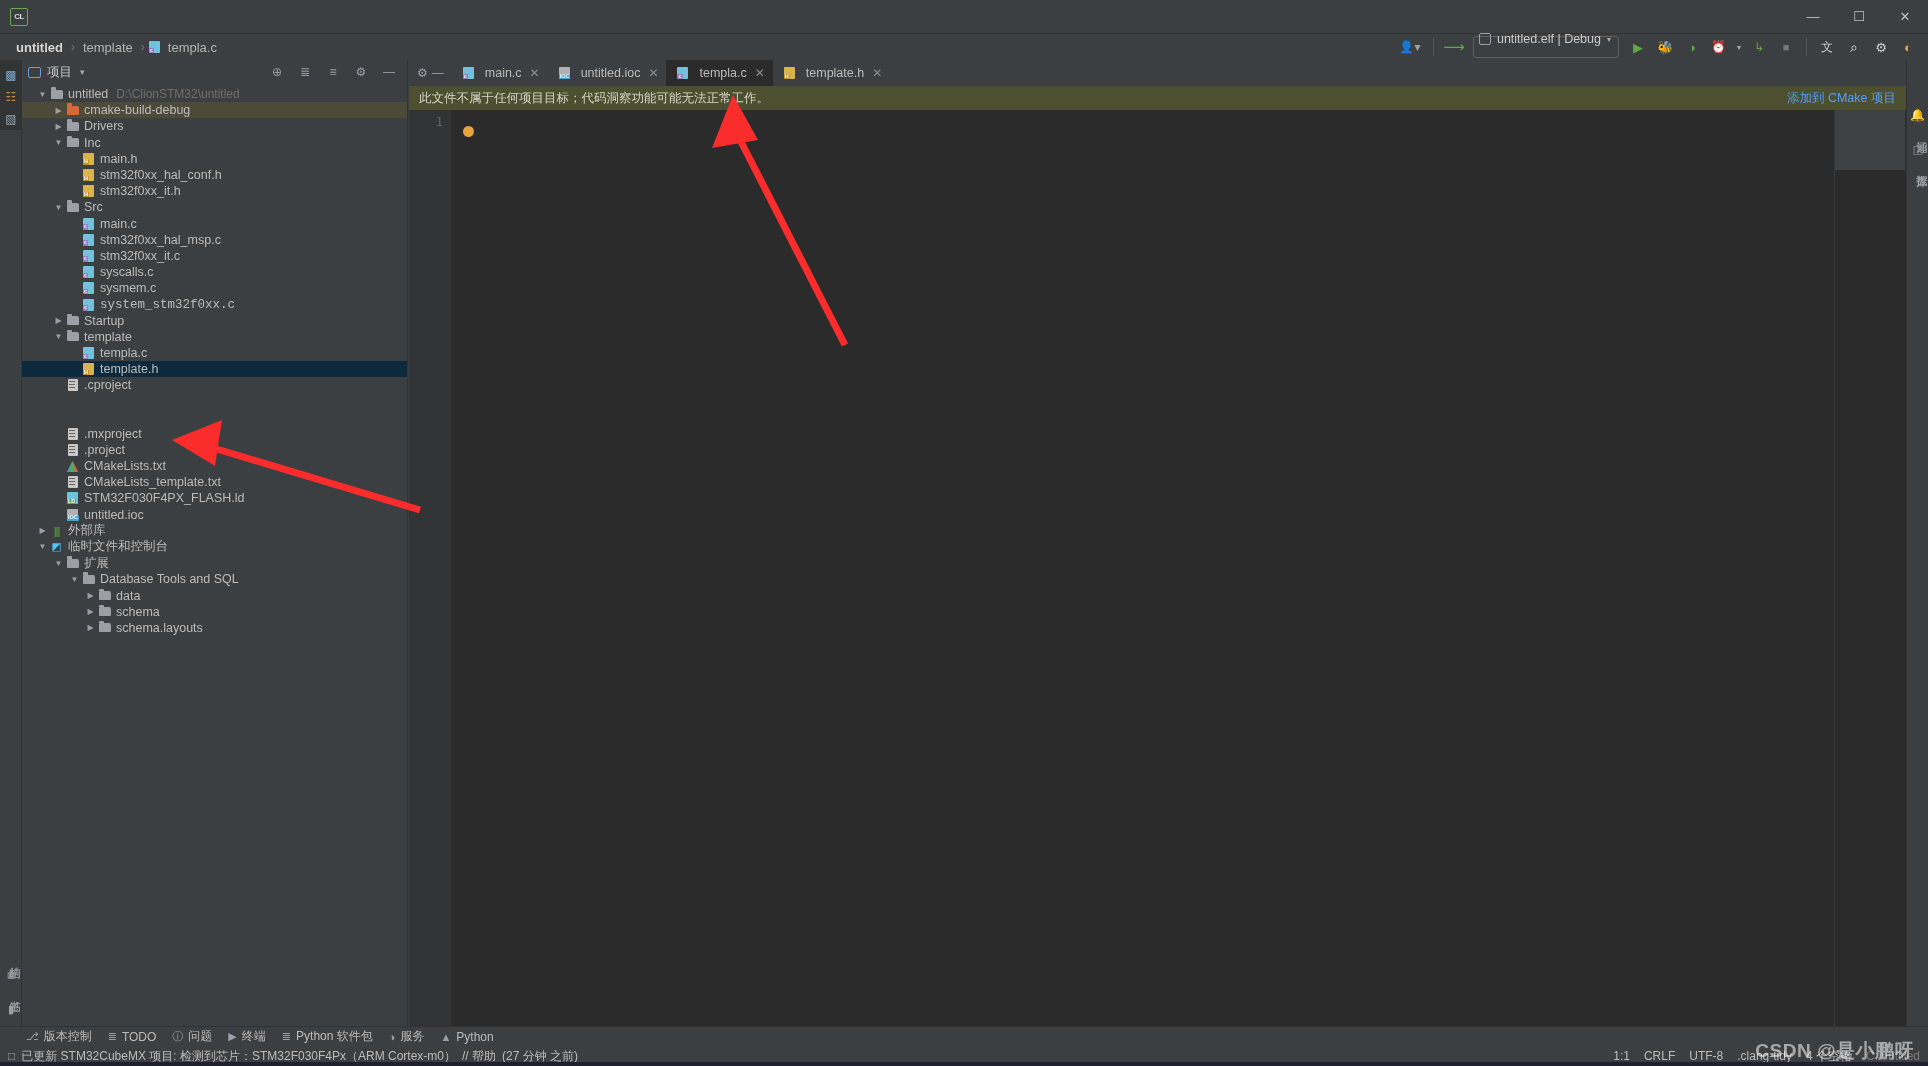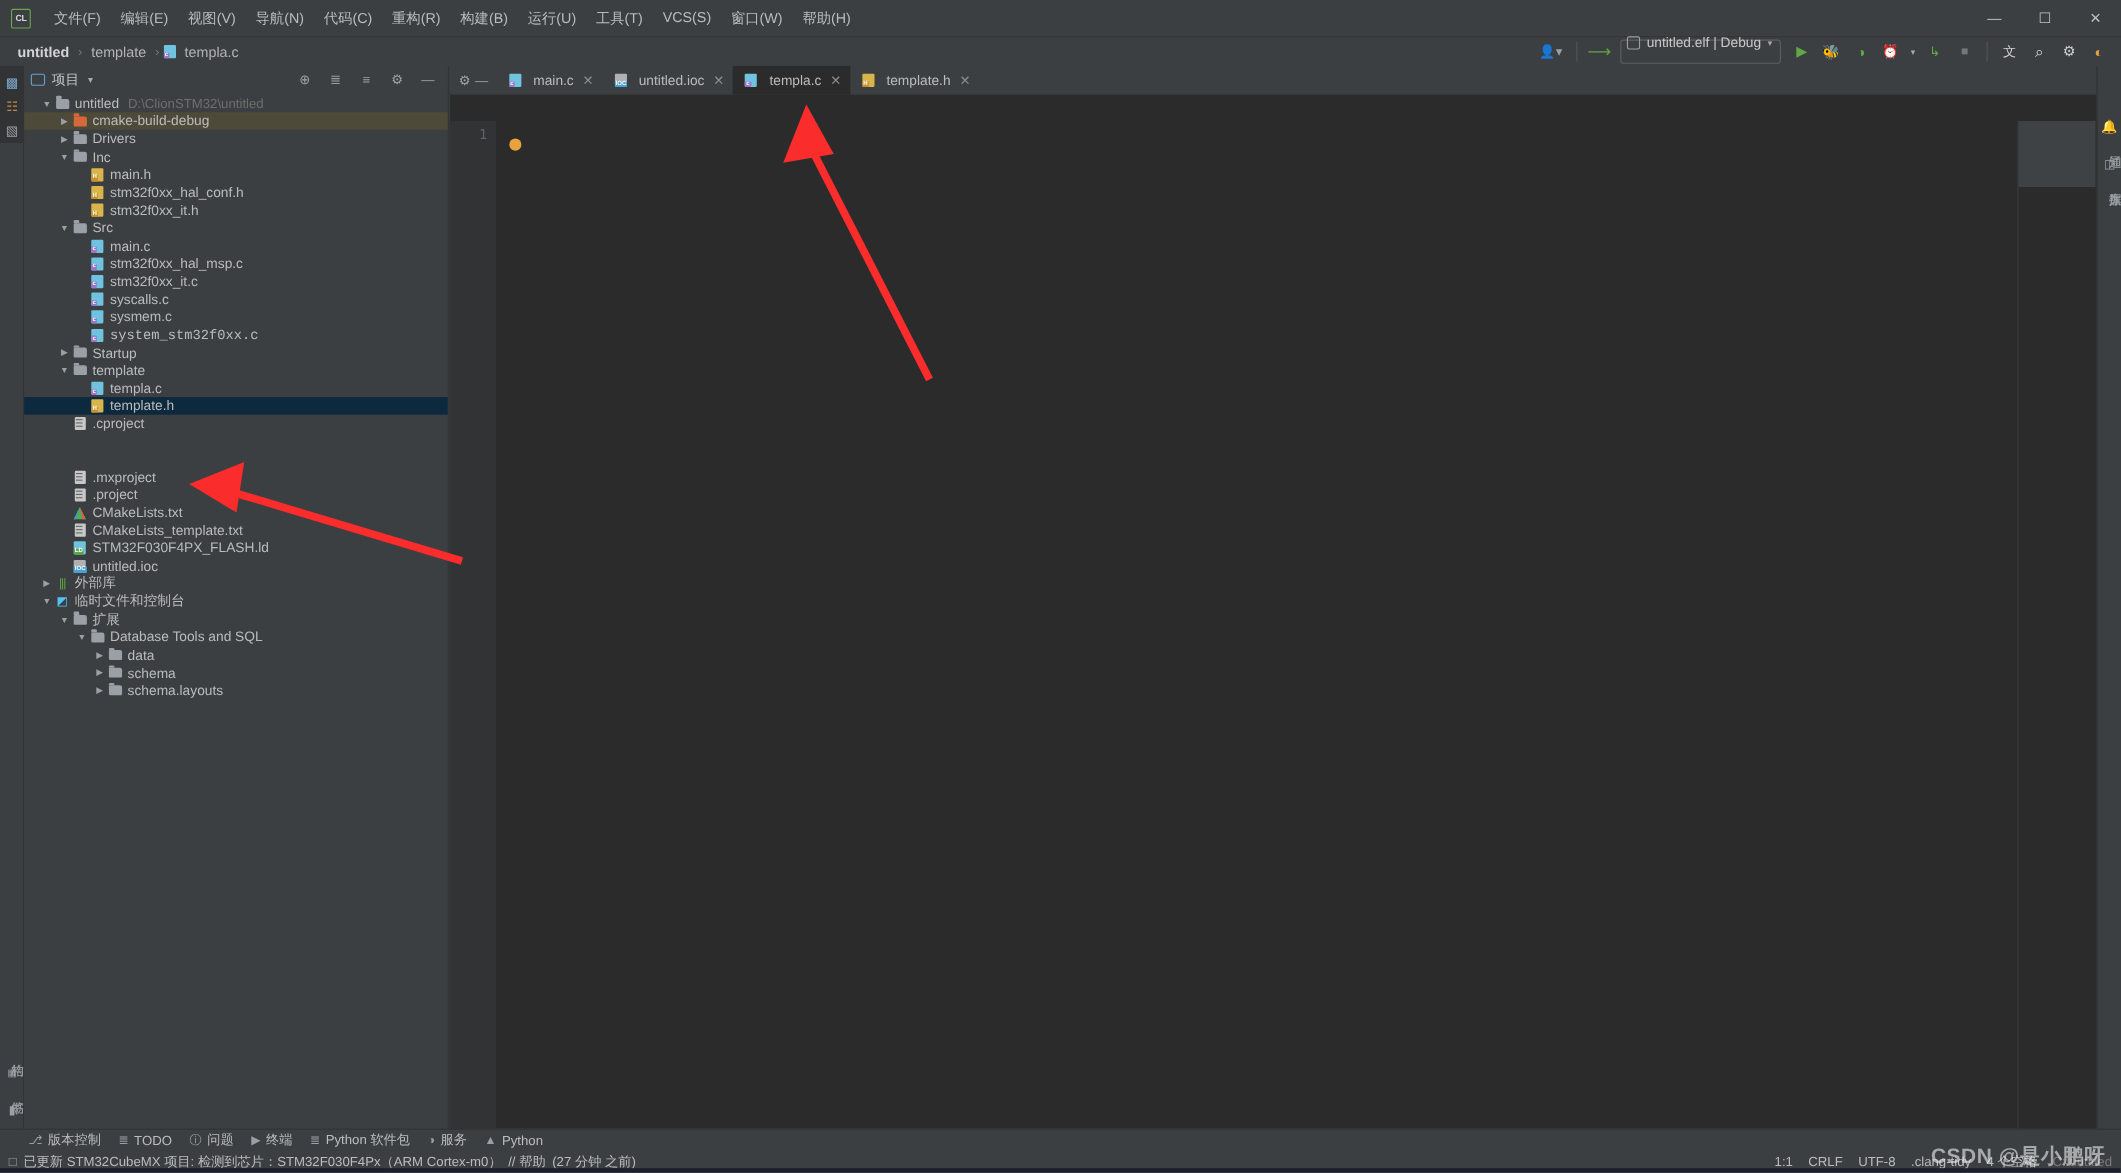--- a/index.html
+++ b/index.html
@@ -10,20 +10,21 @@
     overflow: hidden;
     color: #bbbbbb;
   }
   body { position: relative; }
 
   
   #titlebar {
     position: absolute; top: 0; left: 0; width: 1928px; height: 34px;
     background: #3c3f41; display: flex; align-items: center;
     border-bottom: 1px solid #323232;
+    gap: 12px;
   }
   #app-logo {
     width: 18px; height: 18px; margin-left: 10px; margin-right: 12px;
     background: #3c3f41; border: 1px solid #6aa84f; border-radius: 2px;
     display: flex; align-items: center; justify-content: center;
     font-size: 8px; color: #d8d8d8; font-weight: bold; letter-spacing: -0.5px;
   }
   .menu-item {
     font-size: 13px; color: #bbbbbb; padding: 4px 9px; white-space: nowrap;
     cursor: default;
@@ -218,34 +219,20 @@
   #taskbar {
     position: absolute; left: 0; bottom: 0; width: 1928px; height: 4px;
     background: #1e2030;
   }
 </style>
 </head>
 <body>
 
 <div id="titlebar">
   <div id="app-logo">CL</div>
-  <div id="menubar" style="display:flex;">
-      <div class="menu-item">文件(F)</div>
-      <div class="menu-item">编辑(E)</div>
-      <div class="menu-item">视图(V)</div>
-      <div class="menu-item">导航(N)</div>
-      <div class="menu-item">代码(C)</div>
-      <div class="menu-item">重构(R)</div>
-      <div class="menu-item">构建(B)</div>
-      <div class="menu-item">运行(U)</div>
-      <div class="menu-item">工具(T)</div>
-      <div class="menu-item">VCS(S)</div>
-      <div class="menu-item">窗口(W)</div>
-      <div class="menu-item">帮助(H)</div>
-    </div>
   <div id="win-controls">
     <div class="win-btn">—</div>
     <div class="win-btn">☐</div>
     <div class="win-btn close">✕</div>
   </div>
 </div>
 
 <div id="navbar">
   <div id="breadcrumb">
       <span style="display: flex; align-items: center; gap: 4px;">
@@ -613,20 +600,24 @@
       <div class="etab">
         <span class="ficon">
           <span class="fileglyph g-h">
             <span class="tagb">H</span>
           </span>
         </span>
         <span>template.h</span>
         <span class="tclose">✕</span>
       </div>
     </div>
+  <div id="notice">
+    <span>此文件不属于任何项目目标；代码洞察功能可能无法正常工作。</span>
+    <span class="link">添加到 CMake 项目</span>
+  </div>
   <div id="code-area">
     <div id="gutter">
       <div>1</div>
     </div>
     <div id="code-body">
       <div id="bulb"></div>
       <div id="code-right-icons">
         <span style="color:#9aa0a6;">⊘</span>
         <span style="color:#5fa844;">✓</span>
       </div>

